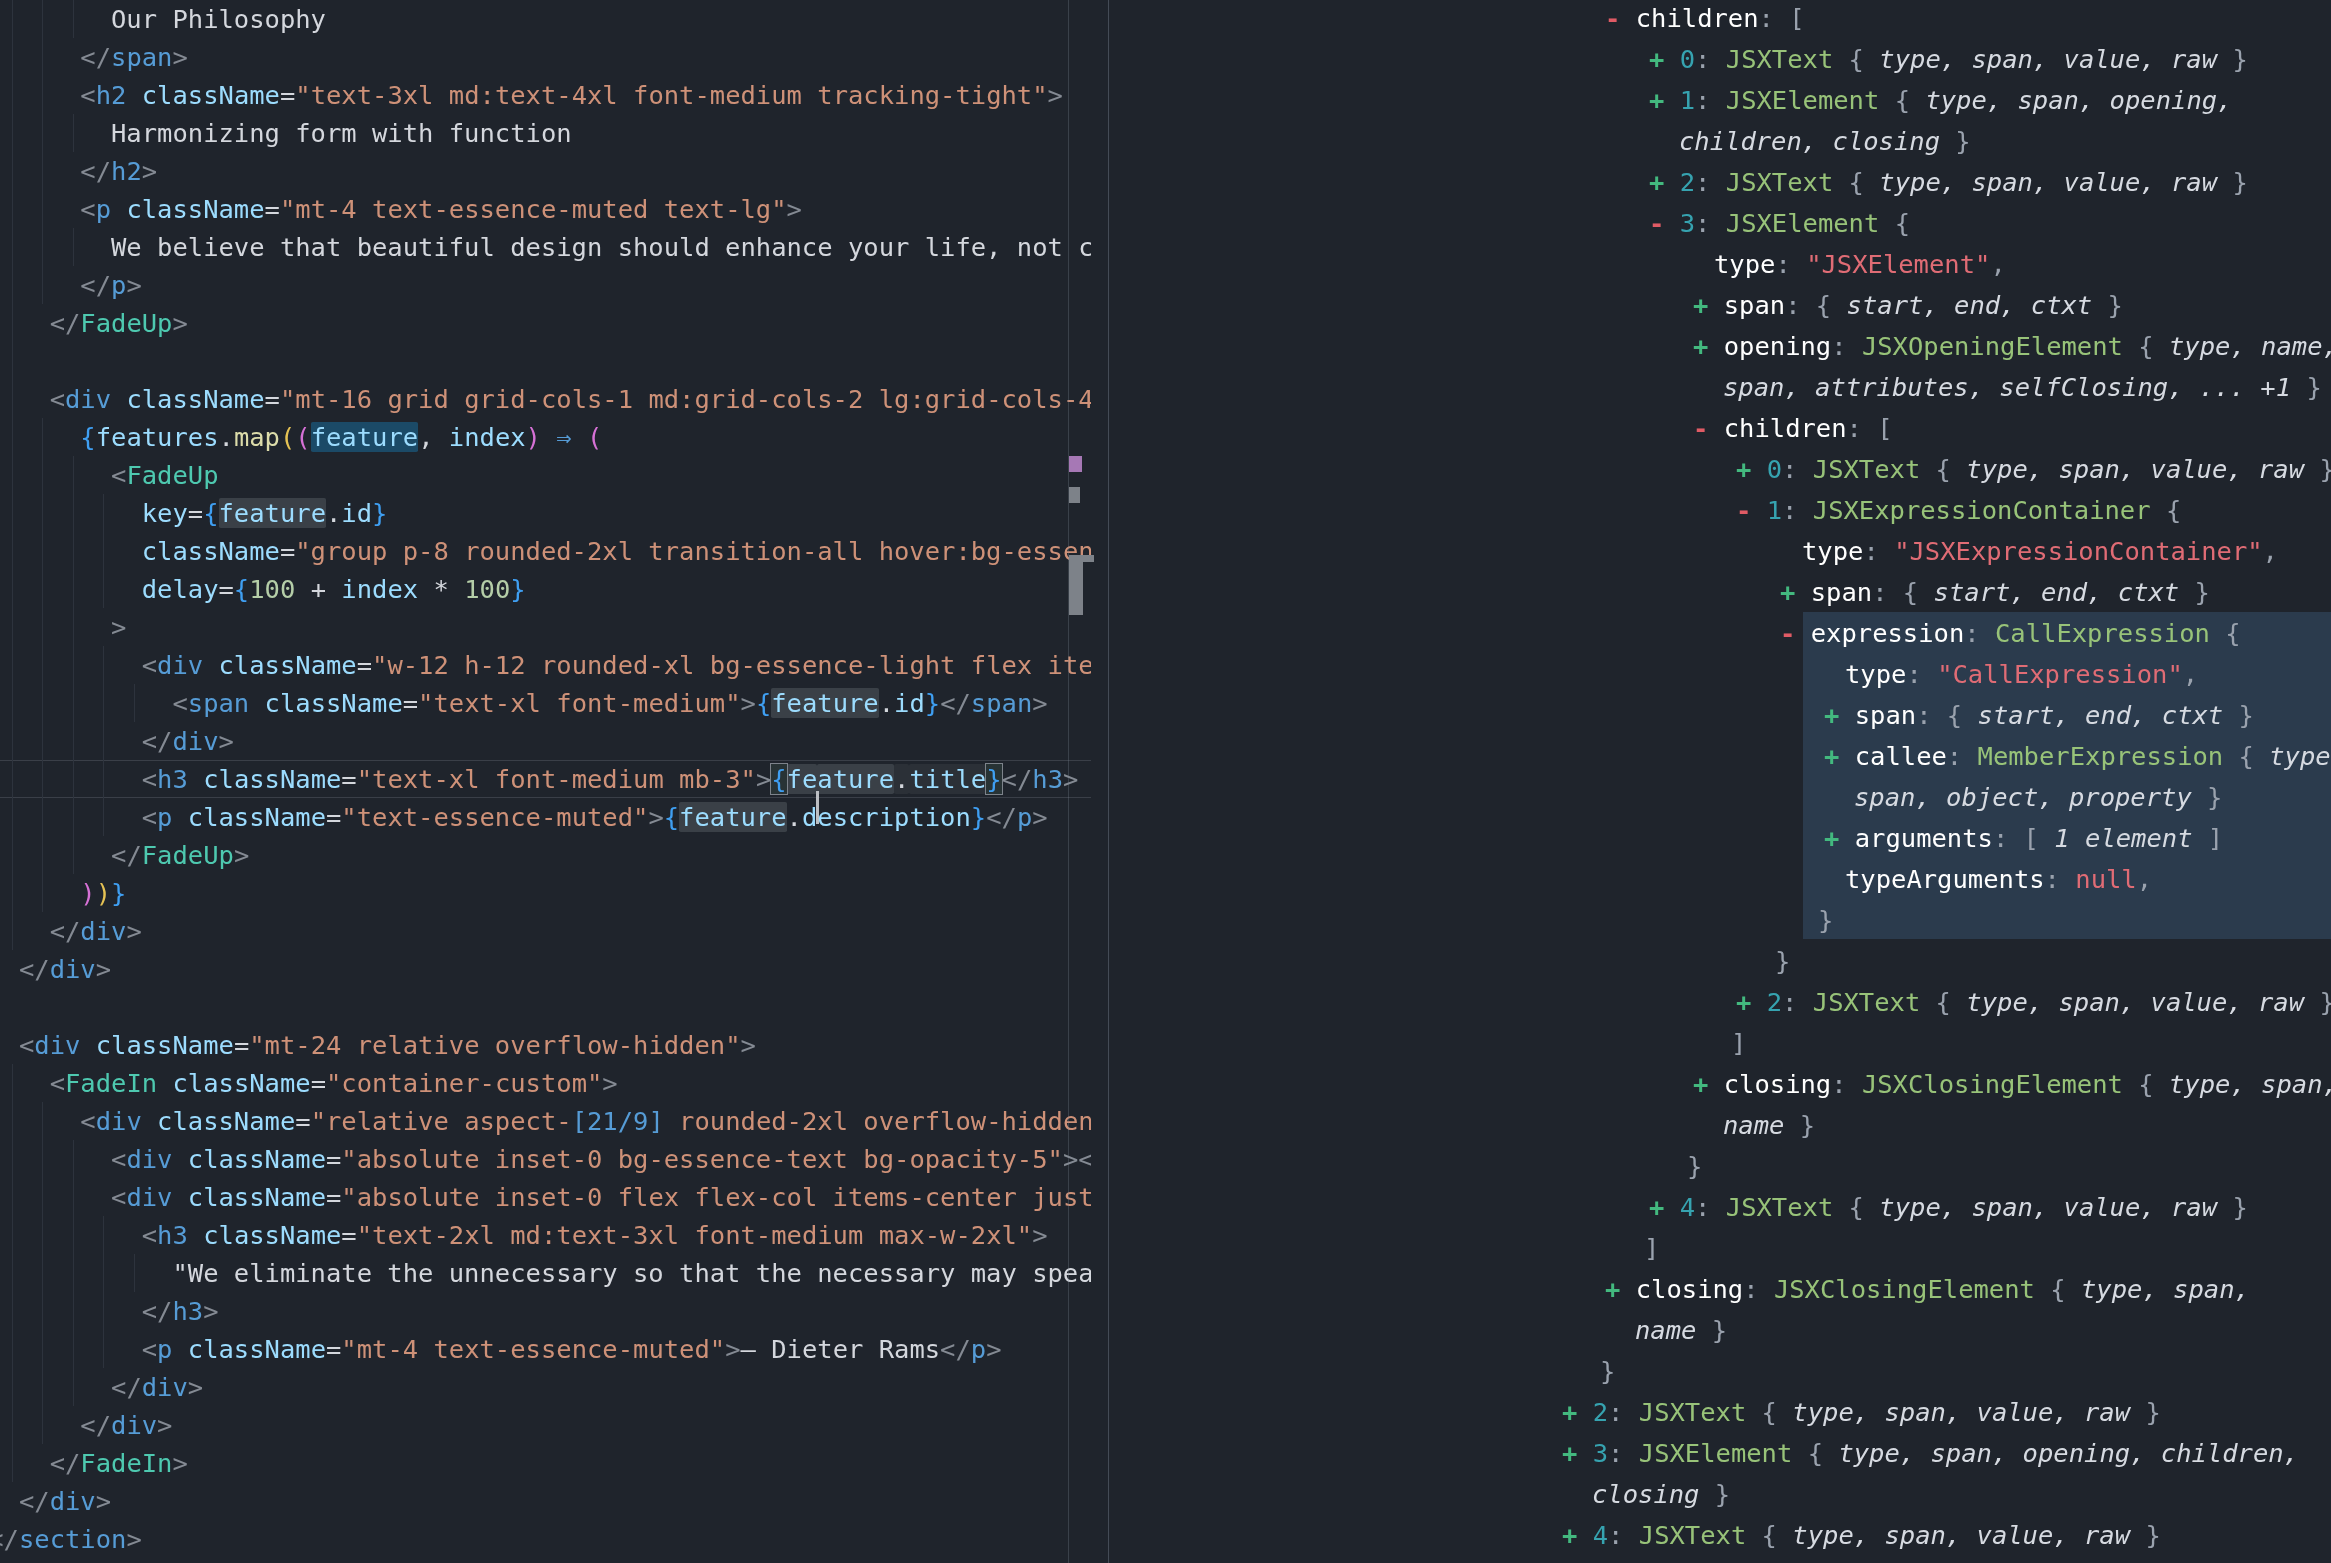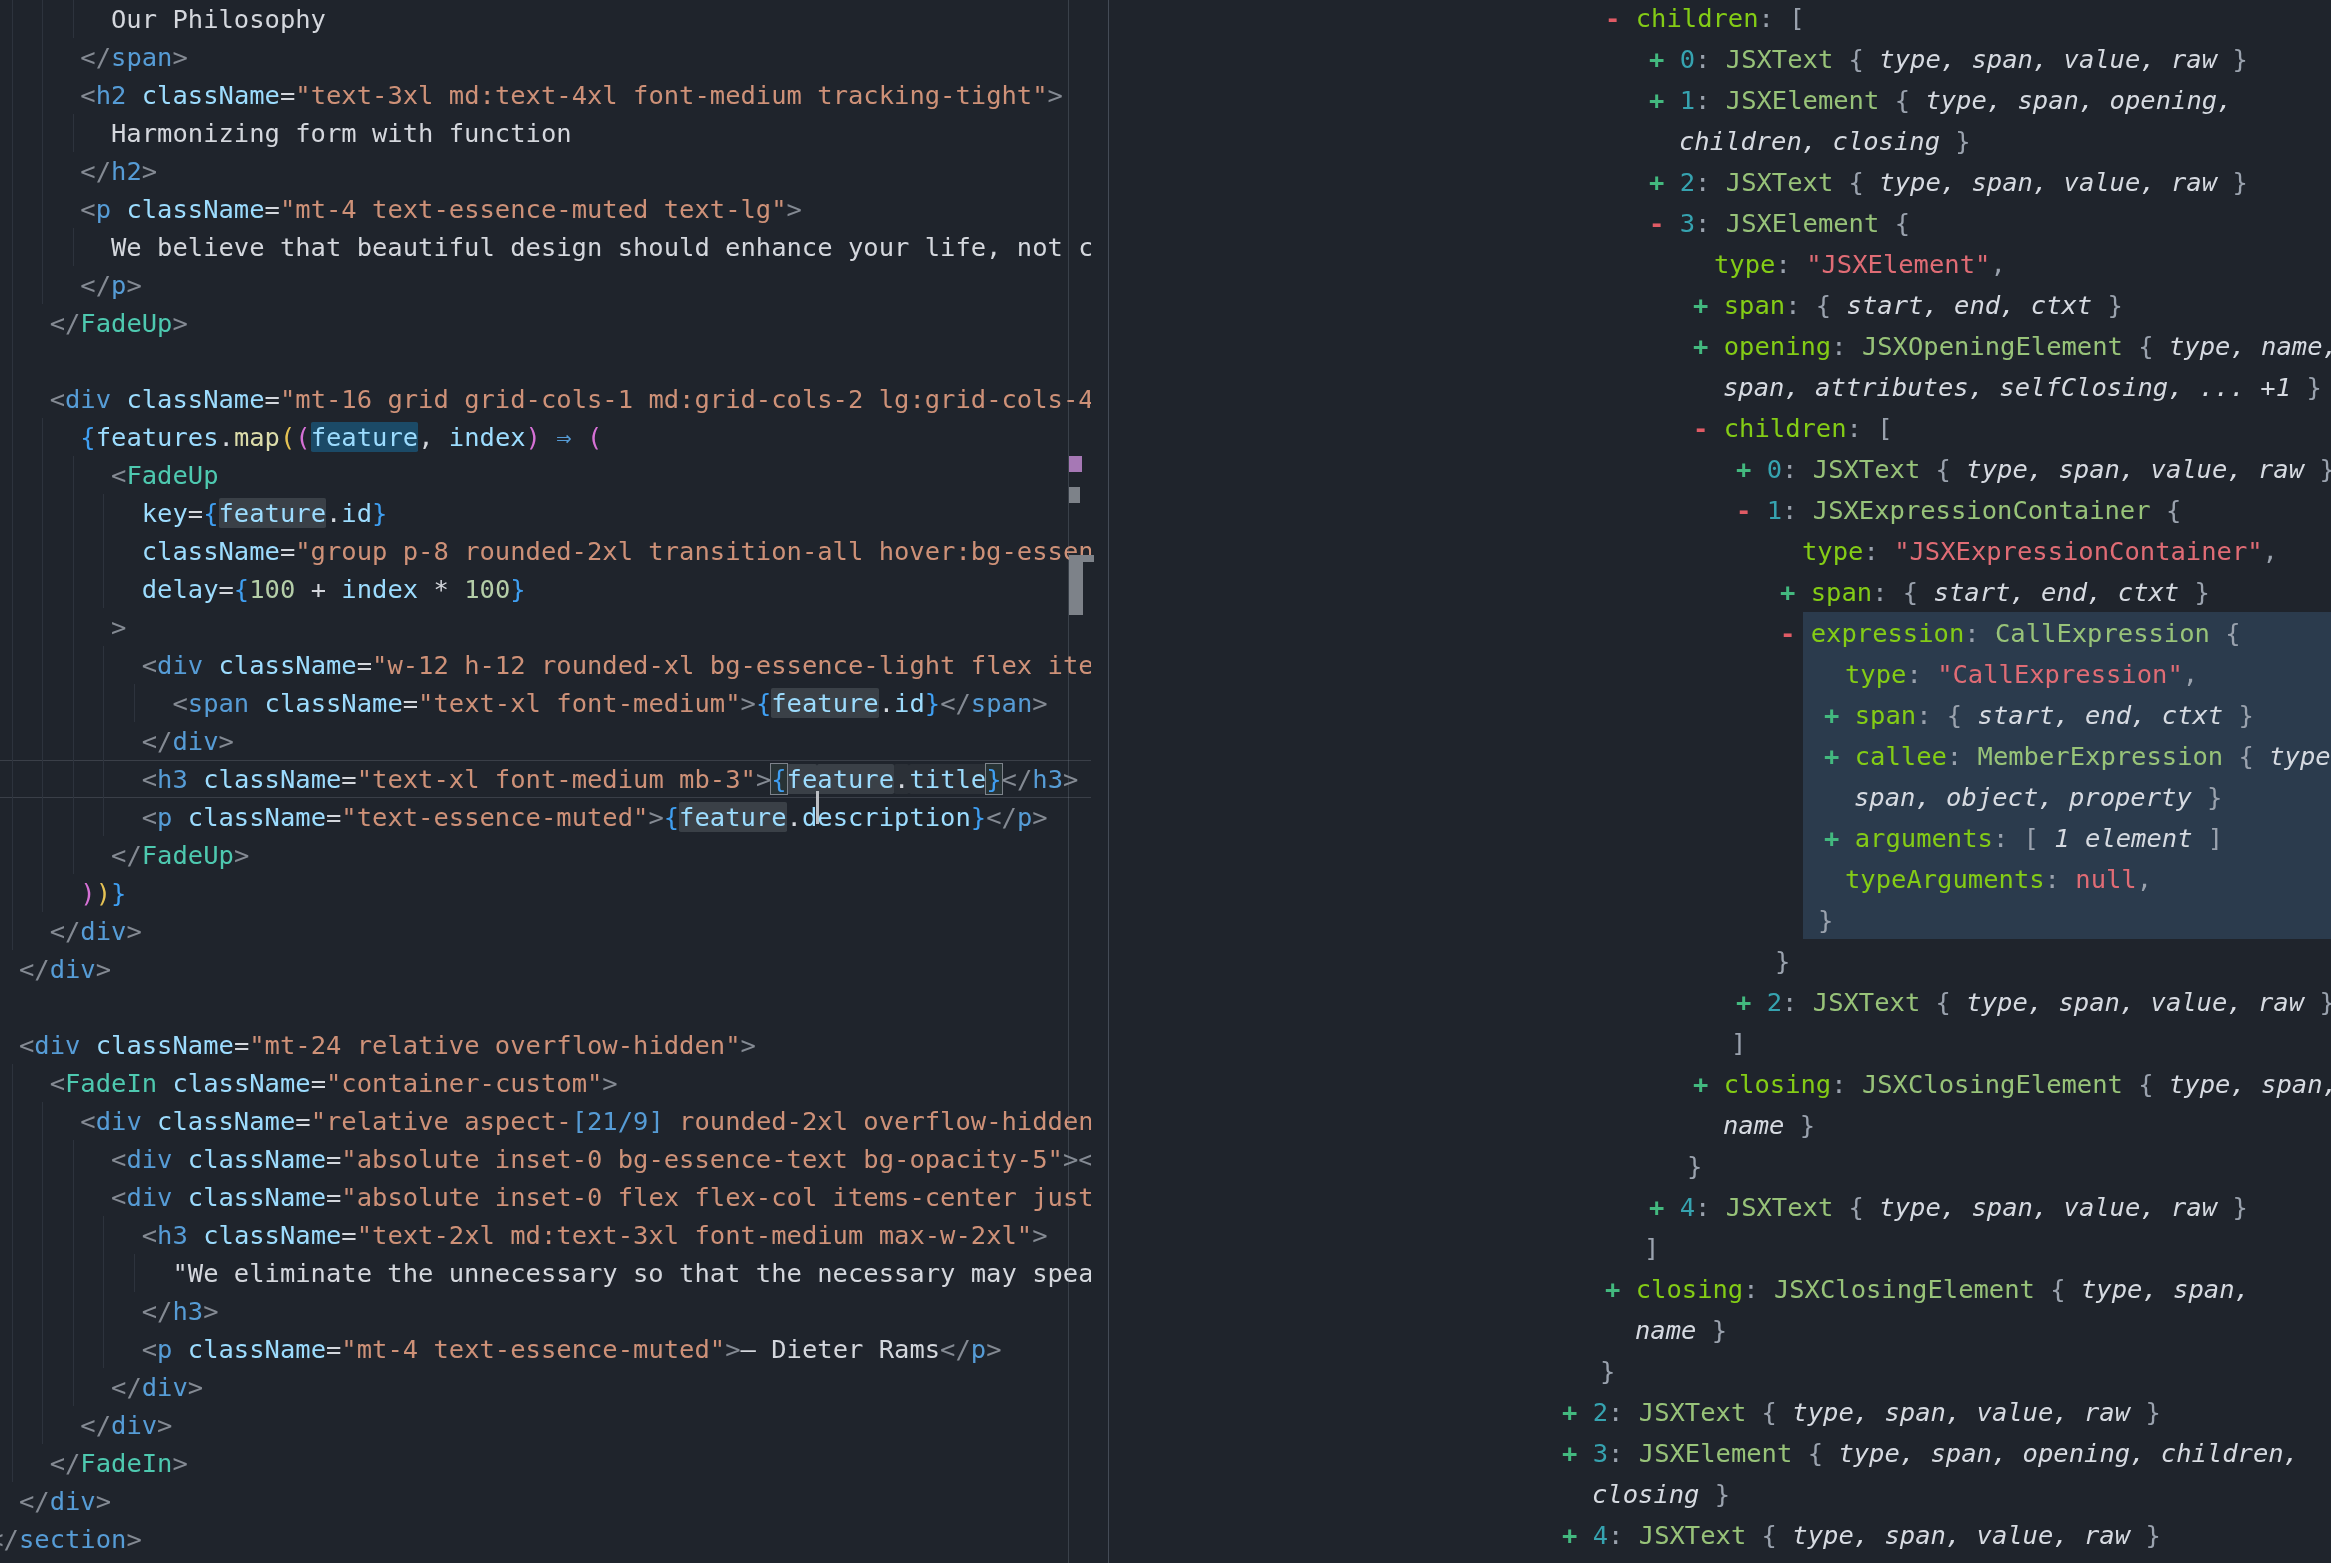--- a/index.html
+++ b/index.html
@@ -41,21 +41,21 @@
 
   
   #ast-pane{position:absolute;left:1109px;top:0;right:0;bottom:0;background:#1f242c;overflow:hidden}
   #ast-highlight{position:absolute;left:694px;right:0;top:612px;height:327px;background:#2b3b4d}
   #ast-lines{position:relative;margin-top:-1.8px;font-family:"DejaVu Sans Mono","Liberation Mono",monospace;
              font-size:25.5px;line-height:41px;white-space:pre;color:#d4d7dd}
   .aline{height:41px}
   .mkp{color:#43b97f;font-weight:bold}
   .mkm{color:#e05b65;font-weight:bold}
   .ix{color:#36a3b0}
-  .k{color:#84cc16}
+  .k{color:#ffffff}
   .nd{color:#98c379}
   .st{color:#e06c75}
   .nu{color:#e06c75}
   .pu{color:#9aa2ae}
   .it{color:#d6dae1;font-style:italic}
 </style>
 </head>
 <body>
 
 <div id="editor-pane" class="mono">

